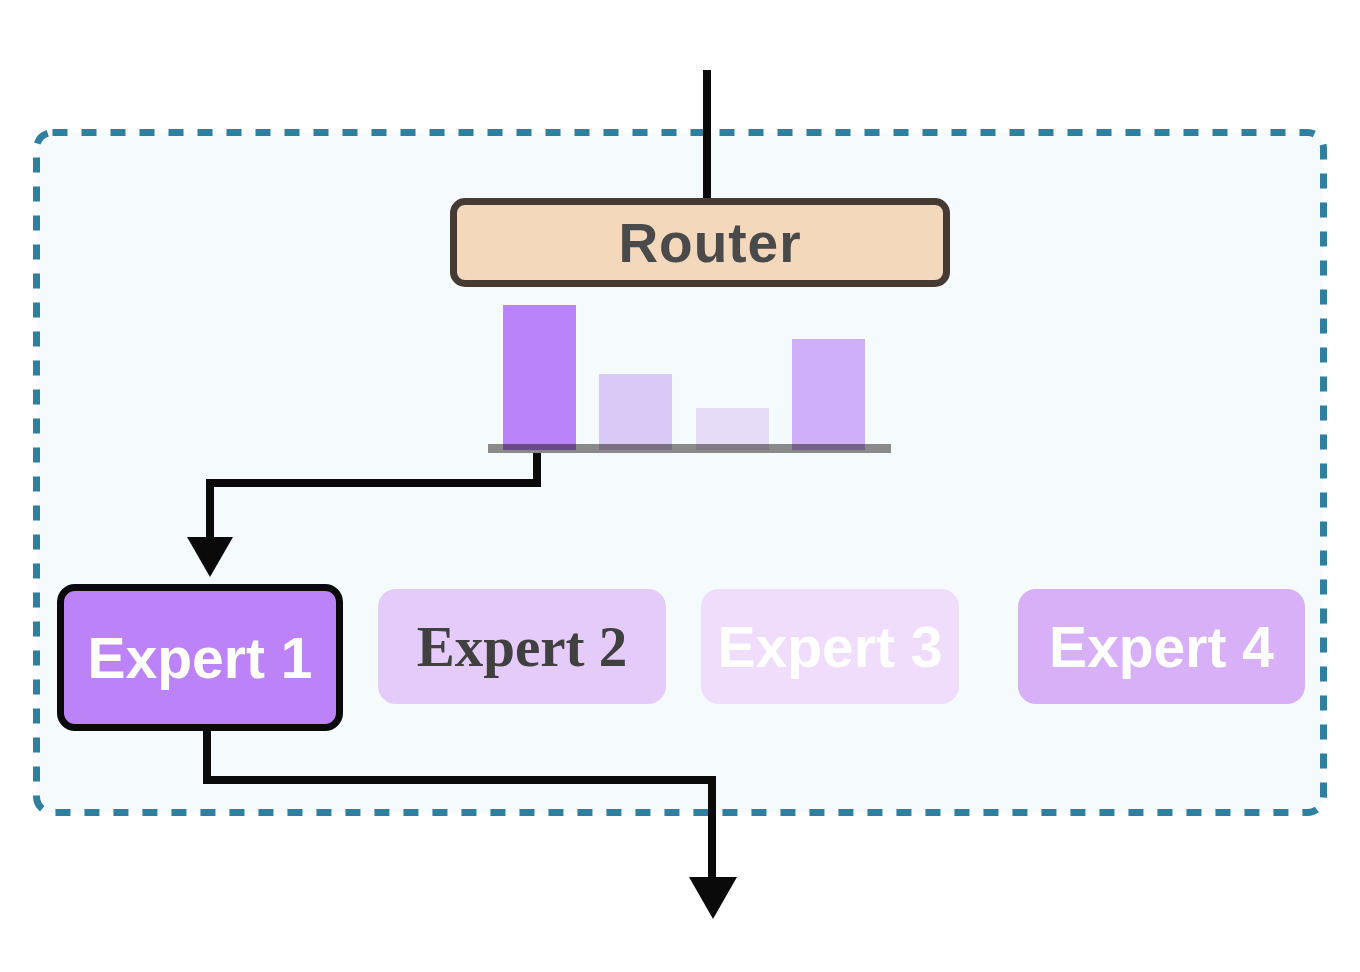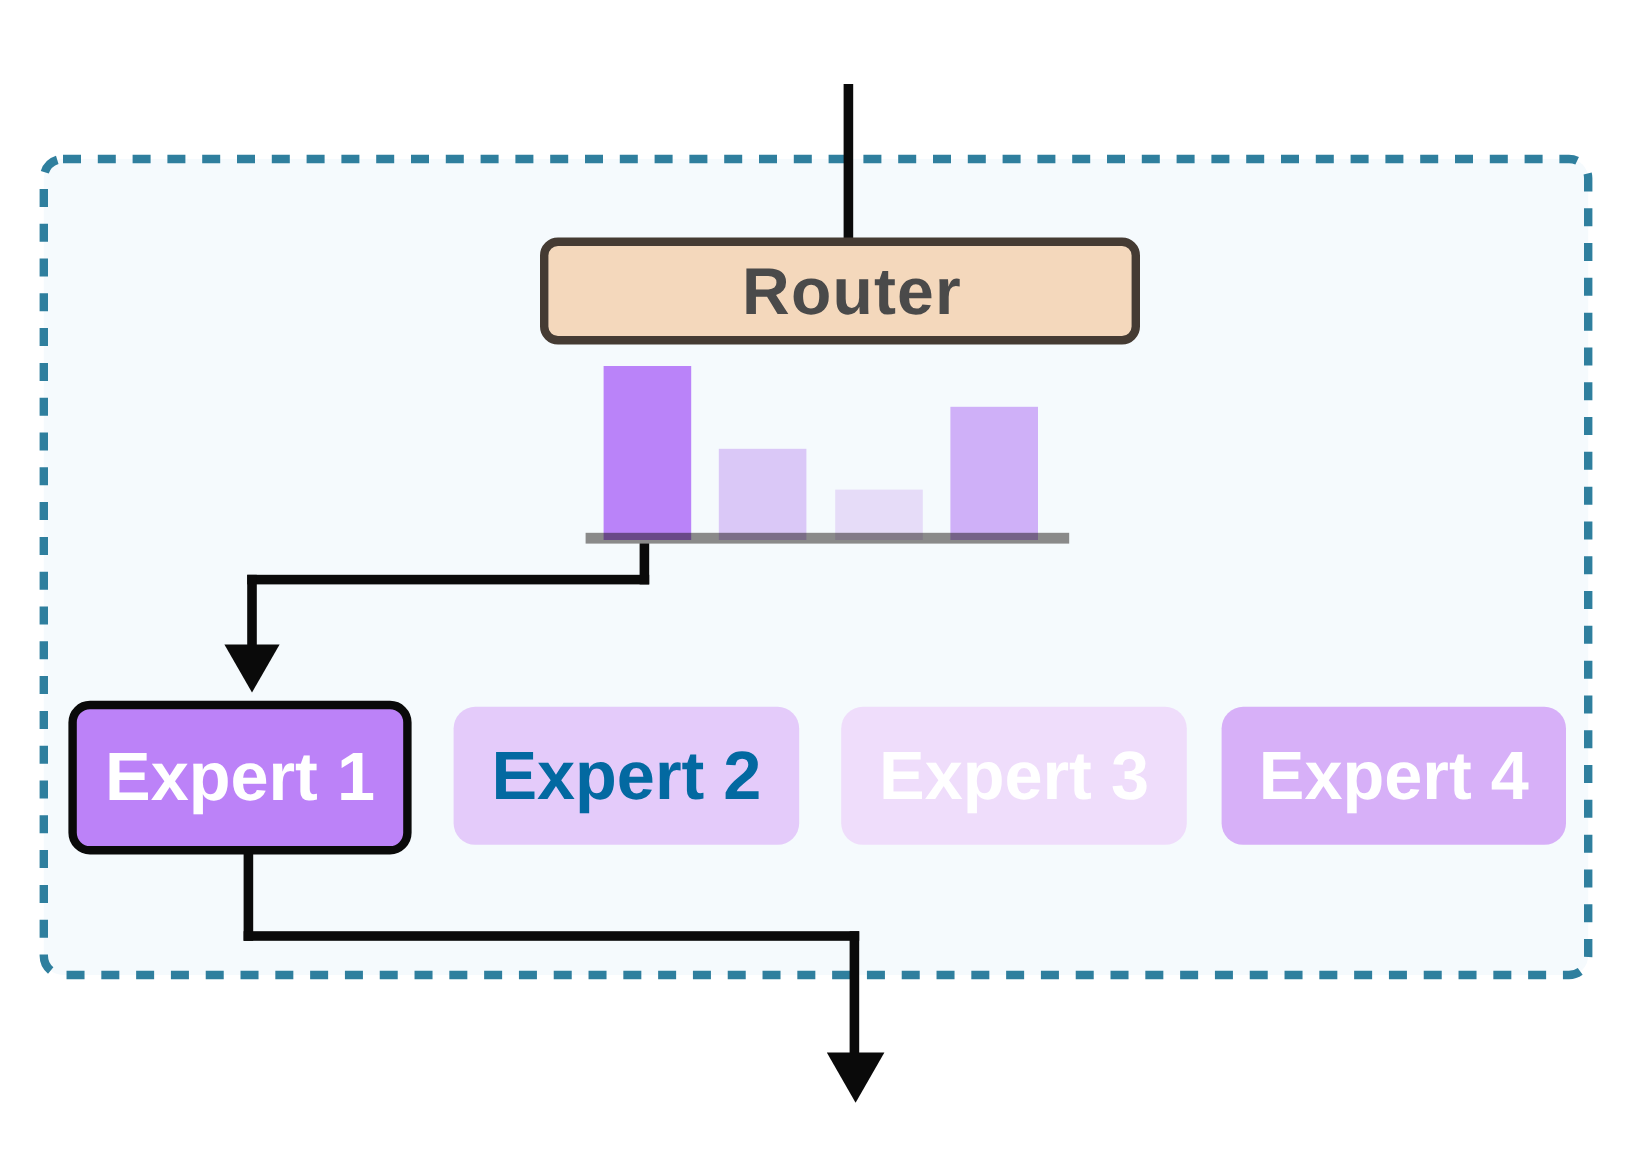--- a/index.html
+++ b/index.html
@@ -54,23 +54,23 @@
   
   .expert-box {
     position: absolute;
     box-sizing: border-box;
     border-radius: 18px;
     display: flex; align-items: center; justify-content: center;
   }
   .expert-box .label {
     font-size: 57px; font-weight: 700; color: #ffffff; white-space: nowrap;
   }
-  #expert-1 { left: 57px;   top: 584px; width: 286px; height: 128px; border: 7px solid #0a0a0a; }
+  #expert-1 { left: 57px;   top: 584px; width: 286px; height: 147px; border: 7px solid #0a0a0a; }
   #expert-2 { left: 378px;  top: 589px; width: 288px; height: 115px; }
-  #expert-3 { left: 701px;  top: 589px; width: 288px; height: 115px; }
+  #expert-3 { left: 701px;  top: 589px; width: 258px; height: 115px; }
   #expert-4 { left: 1018px; top: 589px; width: 287px; height: 115px; }
 </style>
 </head>
 <body>
 
 <div id="stage">
 
   <svg id="moe-border-svg" viewBox="0 0 1360 972">
     <rect id="moe-block-rect" x="36.5" y="132.5" width="1287" height="680" rx="16" fill="#F5FAFD" stroke="#2F7F9E" stroke-width="7" stroke-dasharray="15 14"></rect>
   </svg>
@@ -96,21 +96,21 @@
   </div>
 
   <div id="router-box" style="background: rgb(244, 216, 188); border-color: rgb(69, 59, 51);">
     <span class="label" style="color: rgb(74, 74, 74);">Router</span>
   </div>
 
   <div id="expert-1" class="expert-box" style="background: rgb(188, 130, 248); border-color: rgb(10, 10, 10);">
     <span class="label" style="color: rgb(255, 255, 255);">Expert 1</span>
   </div>
   <div id="expert-2" class="expert-box" style="background: rgb(228, 203, 250);">
-    <span class="label" style="color: #0369a1;">Expert 2</span>
+    <span class="label" style="color: #404040; font-family: Liberation Serif, serif;">Expert 2</span>
   </div>
   <div id="expert-3" class="expert-box" style="background: rgb(239, 221, 251);">
     <span class="label" style="color: rgb(255, 255, 255);">Expert 3</span>
   </div>
   <div id="expert-4" class="expert-box" style="background: rgb(215, 176, 248);">
     <span class="label" style="color: rgb(255, 255, 255);">Expert 4</span>
   </div>
 
 </div>
 

